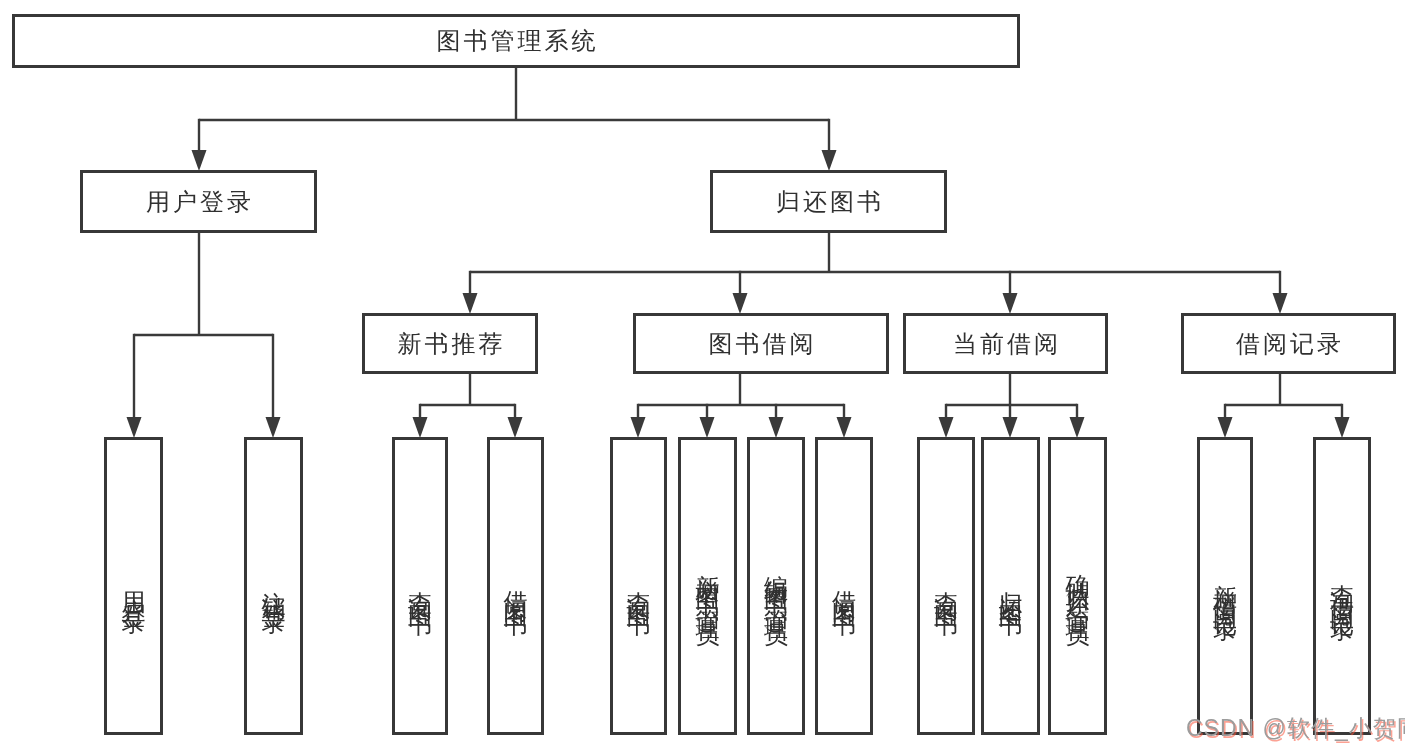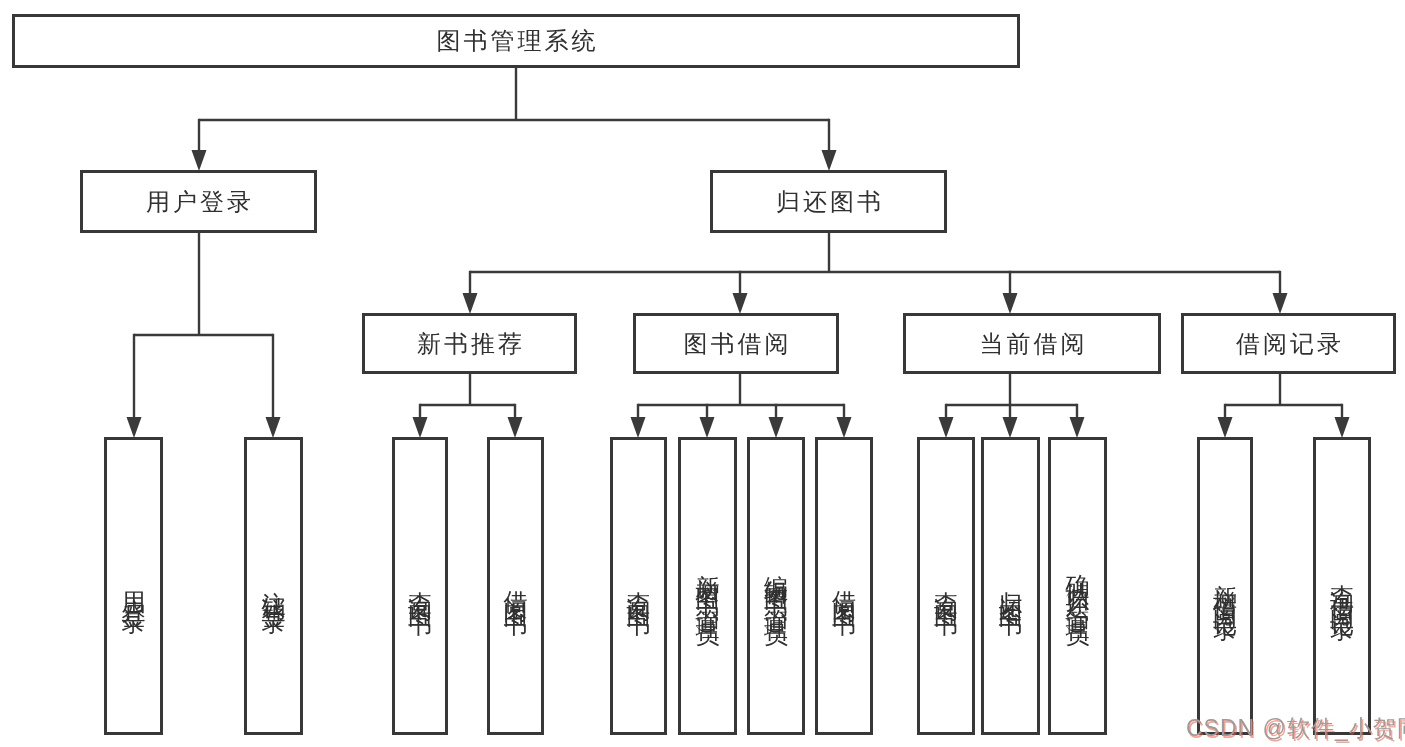--- a/index.html
+++ b/index.html
@@ -112,23 +112,23 @@
       <polygon points="1217.5,417 1232.5,417 1225,438" fill="#3a3a3a"></polygon>
       <line x1="1342" y1="403.8" x2="1342" y2="421" stroke="#3a3a3a" stroke-width="2.4"></line>
       <polygon points="1334.5,417 1349.5,417 1342,438" fill="#3a3a3a"></polygon>
     </svg>
 
   <div class="node hbox root" style="left:12px; top:14px; width:1008px; height:54px;">图书管理系统</div>
 
   <div class="node hbox" style="left:80px; top:170px; width:237px; height:63px;">用户登录</div>
   <div class="node hbox" style="left:710px; top:170px; width:237px; height:63px;">归还图书</div>
 
-  <div class="node hbox" style="left:362px; top:313px; width:215px; height:61px;">新书推荐</div>
-  <div class="node hbox" style="left:633px; top:313px; width:206px; height:61px;">图书借阅</div>
-  <div class="node hbox" style="left:903px; top:313px; width:258px; height:61px;">当前借阅</div>
+  <div class="node hbox" style="left:362px; top:313px; width:176px; height:61px;">新书推荐</div>
+  <div class="node hbox" style="left:633px; top:313px; width:256px; height:61px;">图书借阅</div>
+  <div class="node hbox" style="left:903px; top:313px; width:205px; height:61px;">当前借阅</div>
   <div class="node hbox" style="left:1173px; top:313px; width:215px; height:61px;margin-left:8px;">借阅记录</div>
 
   <div class="node vbox" style="left:104px; top:437px; width:59px; height:298px;">用户登录</div>
   <div class="node vbox" style="left:244px; top:437px; width:59px; height:298px;">注销登录</div>
 
   <div class="node vbox" style="left:392px; top:437px; width:56px; height:298px;">查询图书</div>
   <div class="node vbox" style="left:487px; top:437px; width:57px; height:298px;">借阅图书</div>
 
   <div class="node vbox" style="left:610px; top:437px; width:57px; height:298px;">查询图书</div>
   <div class="node vbox" style="left:678px; top:437px; width:59px; height:298px;">新增图书（管理员）</div>

